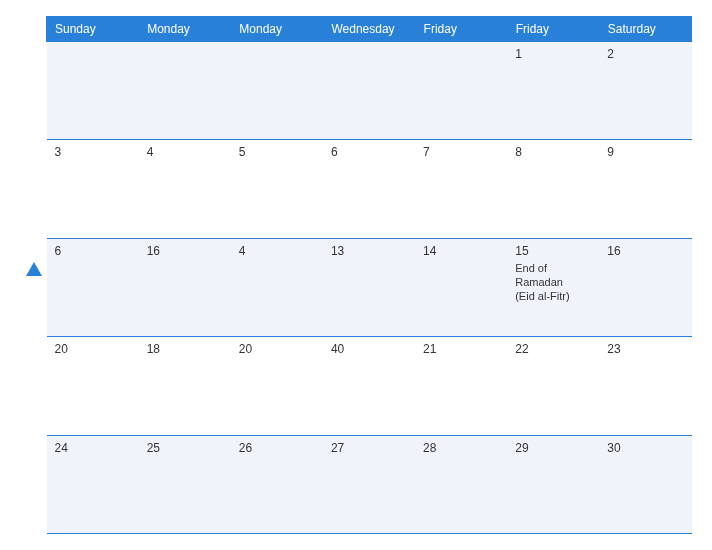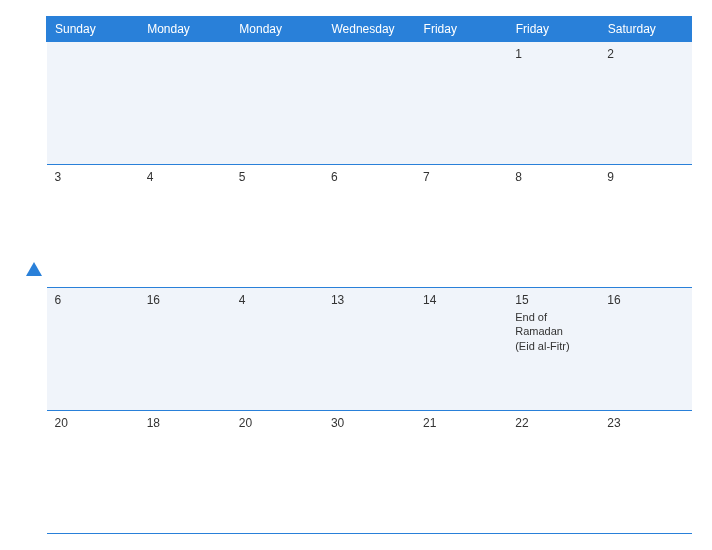--- a/index.html
+++ b/index.html
@@ -217,27 +217,50 @@
           <td>
             <span class="day-number">20</span>
           </td>
           <td>
             <span class="day-number">18</span>
           </td>
           <td>
             <span class="day-number">20</span>
           </td>
           <td>
+            <span class="day-number">40</span>
+          </td>
+          <td>
+            <span class="day-number">21</span>
+          </td>
+          <td>
+            <span class="day-number">22</span>
+          </td>
+          <td>
+            <span class="day-number">23</span>
+          </td>
+        </tr>
+        <tr>
+          <td>
+            <span class="day-number">24</span>
+          </td>
+          <td>
+            <span class="day-number">25</span>
+          </td>
+          <td>
+            <span class="day-number">26</span>
+          </td>
+          <td>
+            <span class="day-number">27</span>
+          </td>
+          <td>
+            <span class="day-number">28</span>
+          </td>
+          <td>
+            <span class="day-number">29</span>
+          </td>
+          <td>
             <span class="day-number">30</span>
-          </td>
-          <td>
-            <span class="day-number">21</span>
-          </td>
-          <td>
-            <span class="day-number">22</span>
-          </td>
-          <td>
-            <span class="day-number">23</span>
           </td>
         </tr>
       </tbody>
   </table>
 </div>
 
 </body></html>

